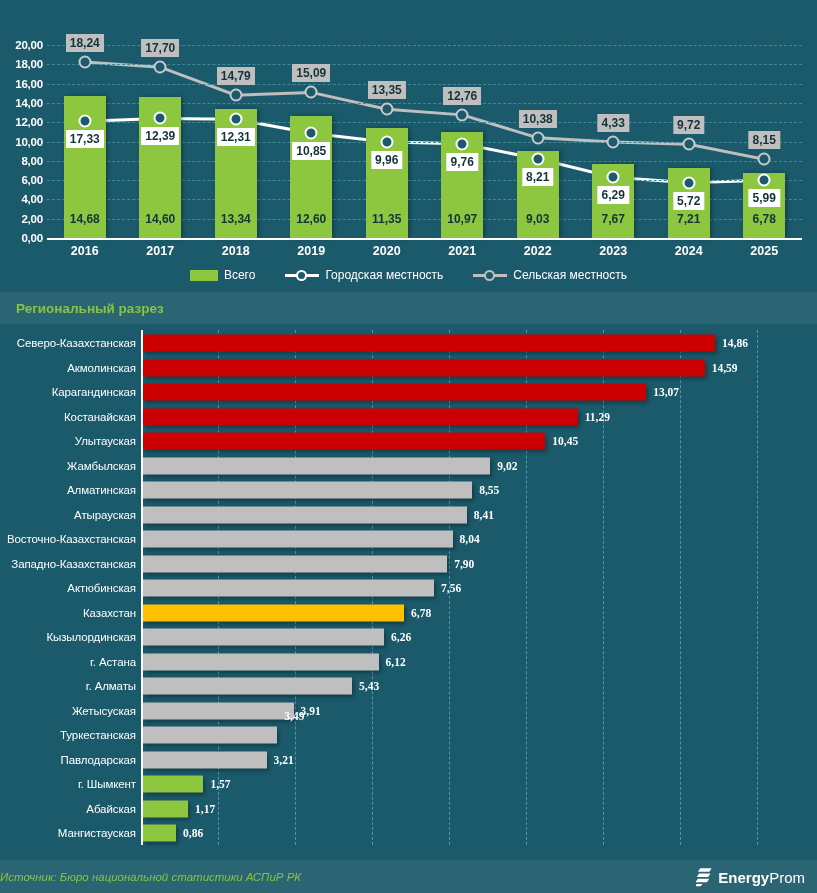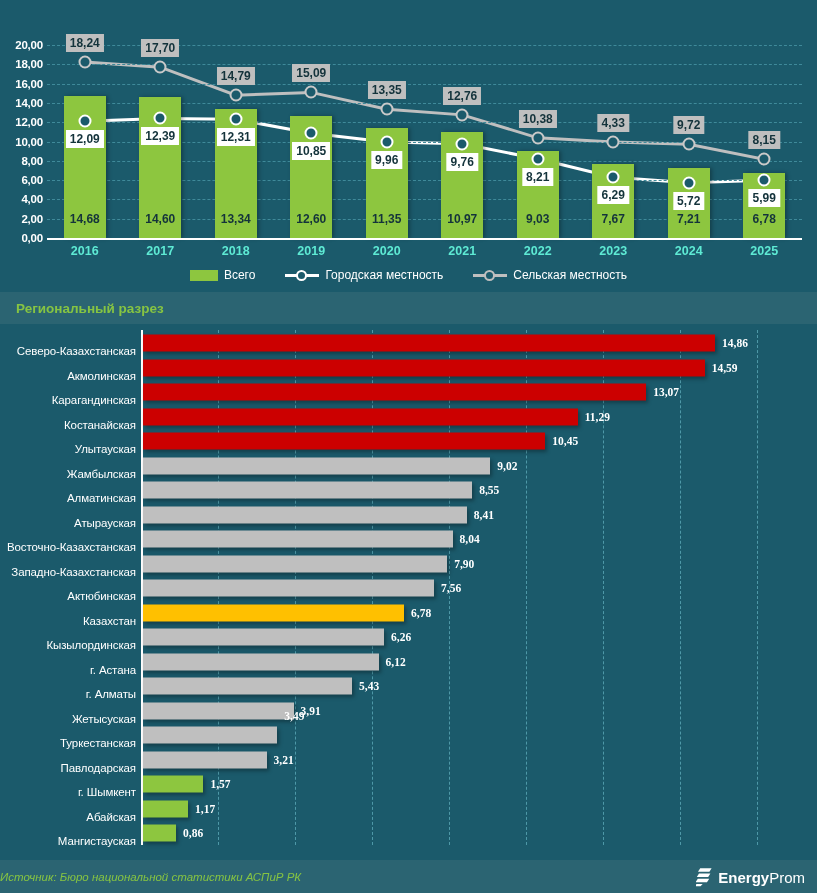--- a/index.html
+++ b/index.html
@@ -55,21 +55,21 @@
   }
   .axisline {
     position: absolute; left: 47px; top: 206px; width: 755px; height: 2px;
     background: #ffffff;
   }
   .xlabels {
     position: absolute; left: 47px; top: 209px; width: 755px; height: 22px;
   }
   .xlab {
     position: absolute; transform: translateX(-50%);
-    font-size: 12.5px; font-weight: bold; color: #5eead4;
+    font-size: 12.5px; font-weight: bold; color: #ffffff;
   }
   .bar {
     position: absolute; bottom: 0; background: #8dc63f;
     box-shadow: 2px 0 4px rgba(0,0,0,0.30);
   }
   .barlabel {
     position: absolute; transform: translateX(-50%);
     font-size: 12px; font-weight: bold; color: #14333b;
     white-space: nowrap;
   }
@@ -123,21 +123,21 @@
 
   
   .regional {
     position: absolute; left: 0; top: 330px; width: 817px; height: 525px;
   }
   .rlabel {
     position: absolute; right: 0; transform: translateY(-50%);
     font-size: 11.5px; color: #ffffff; white-space: nowrap;
     letter-spacing: -0.1px;
   }
-  .rlabelwrap { position: absolute; left: 0; top: 8px; width: 136px; height: 525px; padding-left: 28px; }
+  .rlabelwrap { position: absolute; left: 0; top: 0; width: 136px; height: 525px; padding-left: 28px; }
   .rplot { position: absolute; left: 141px; top: 0; width: 692px; height: 525px; font-family: Liberation Serif, serif; }
   .rgrid {
     position: absolute; top: 0; height: 515px; width: 0;
     border-left: 1px dashed #4e99a8;
   }
   .raxis {
     position: absolute; left: 0; top: 0; width: 2px; height: 515px;
     background: #ffffff;
   }
   .rbar {
@@ -239,21 +239,21 @@
         <div class="vlabel-rural" style="left: 415.25px; top: 41.866px;">12,76</div>
         <div class="dot dot-rural" style="left: 490.75px; top: 92.833px;"></div>
         <div class="vlabel-rural" style="left: 490.75px; top: 64.833px;">10,38</div>
         <div class="dot dot-rural" style="left: 566.25px; top: 97.079px;"></div>
         <div class="vlabel-rural" style="left: 566.25px; top: 69.079px;">4,33</div>
         <div class="dot dot-rural" style="left: 641.75px; top: 99.202px;"></div>
         <div class="vlabel-rural" style="left: 641.75px; top: 71.202px;">9,72</div>
         <div class="dot dot-rural" style="left: 717.25px; top: 114.352px;"></div>
         <div class="vlabel-rural" style="left: 717.25px; top: 86.3525px;">8,15</div>
         <div class="dot dot-urban" style="left: 37.75px; top: 76.3315px;"></div>
-        <div class="vlabel-urban" style="left: 37.75px; top: 85.3315px;">12,09</div>
+        <div class="vlabel-urban" style="left: 37.75px; top: 85.3315px;">17,33</div>
         <div class="dot dot-urban" style="left: 113.25px; top: 73.4365px;"></div>
         <div class="vlabel-urban" style="left: 113.25px; top: 82.4365px;">12,39</div>
         <div class="dot dot-urban" style="left: 188.75px; top: 74.2085px;"></div>
         <div class="vlabel-urban" style="left: 188.75px; top: 83.2085px;">12,31</div>
         <div class="dot dot-urban" style="left: 264.25px; top: 88.2975px;"></div>
         <div class="vlabel-urban" style="left: 264.25px; top: 97.2975px;">10,85</div>
         <div class="dot dot-urban" style="left: 339.75px; top: 96.886px;"></div>
         <div class="vlabel-urban" style="left: 339.75px; top: 105.886px;">9,96</div>
         <div class="dot dot-urban" style="left: 415.25px; top: 98.816px;"></div>
         <div class="vlabel-urban" style="left: 415.25px; top: 107.816px;">9,76</div>

